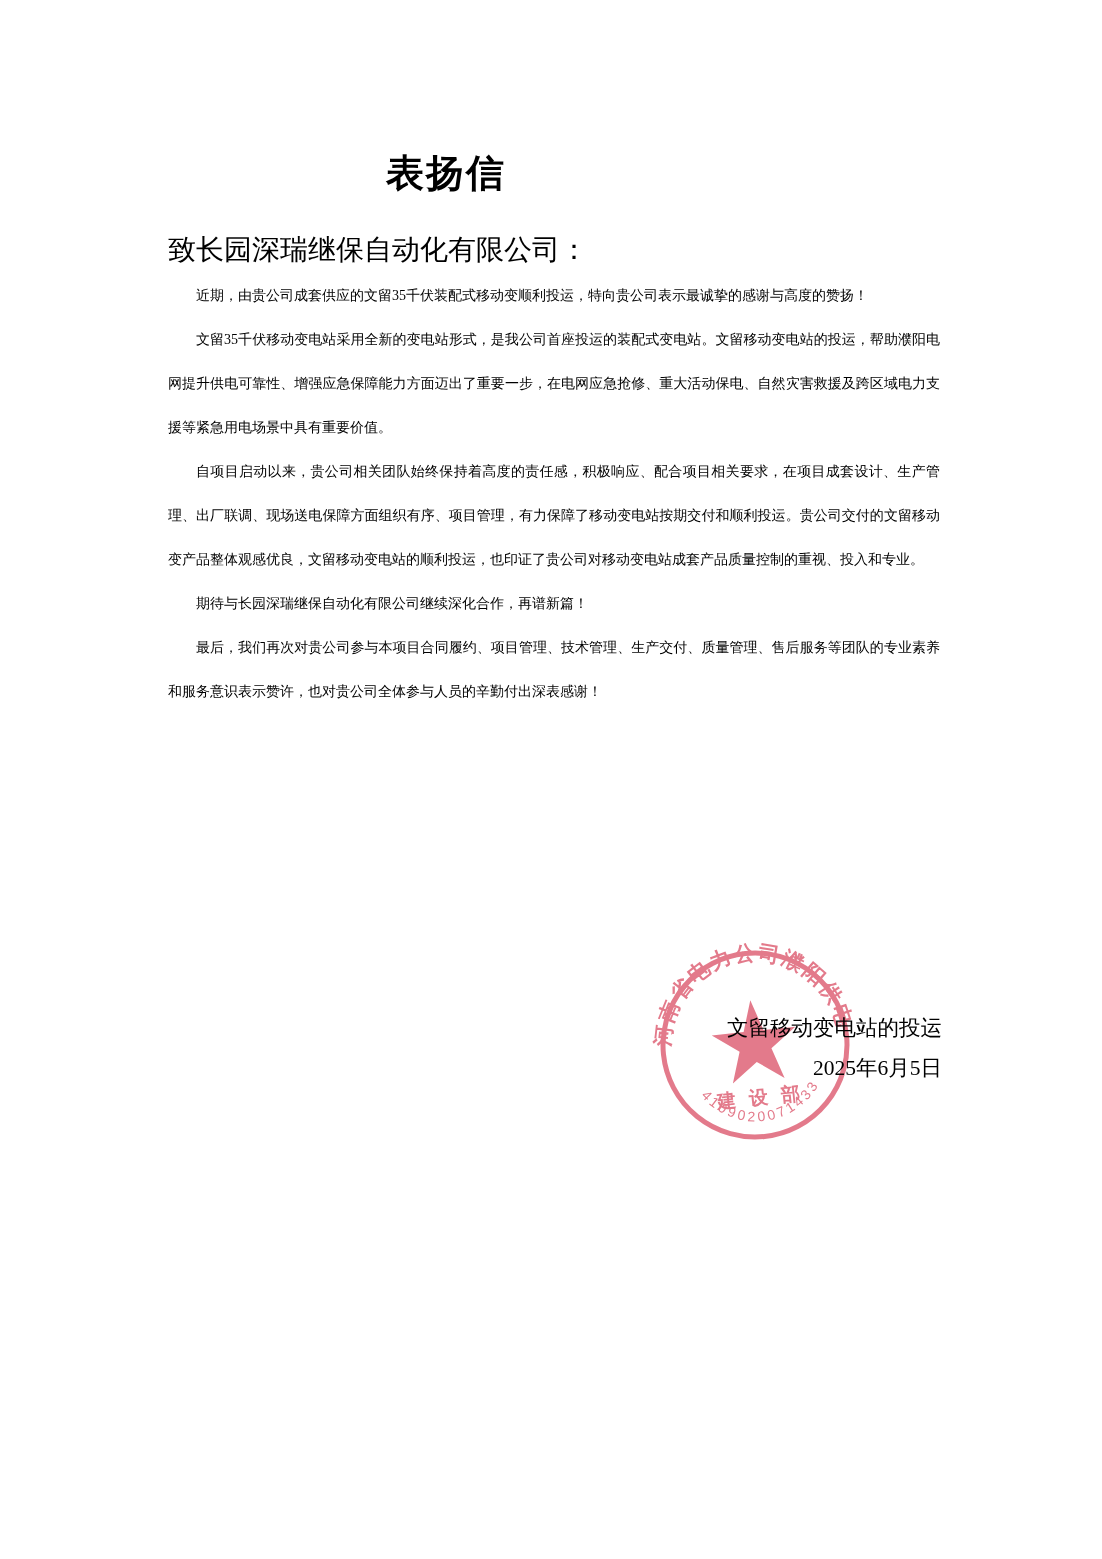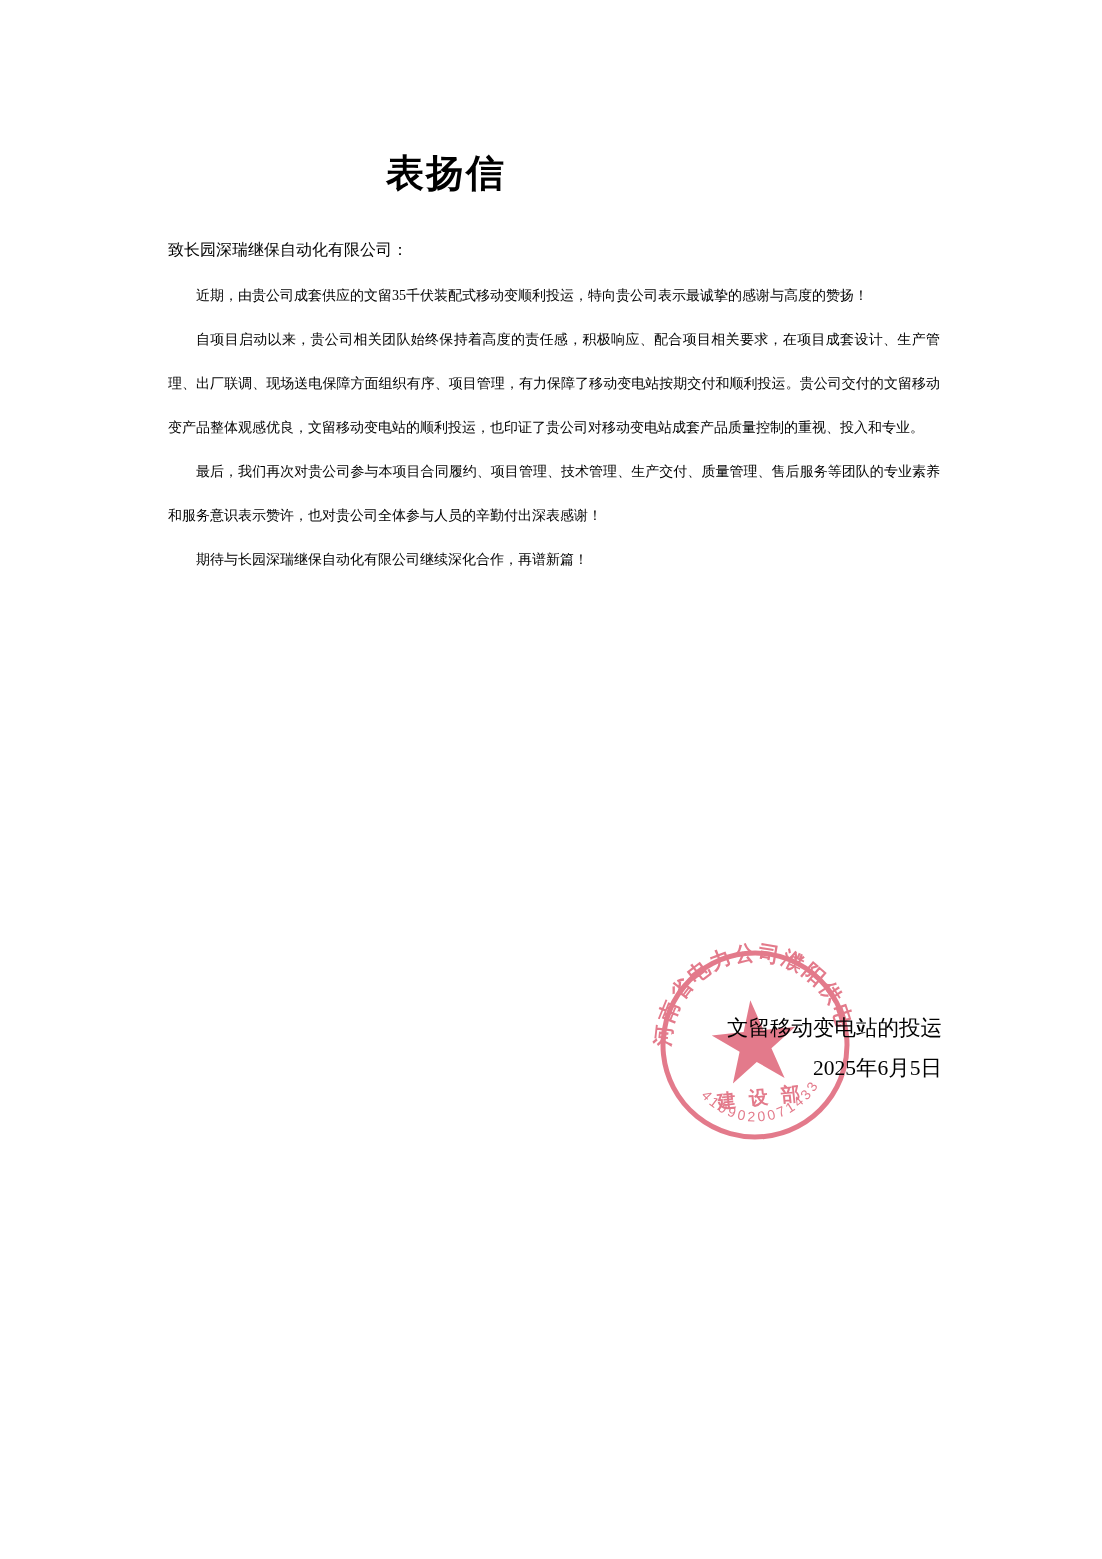--- a/index.html
+++ b/index.html
@@ -33,21 +33,21 @@
     letter-spacing: 2px;
     font-family: "Liberation Sans", "DejaVu Sans", sans-serif;
   }
   .body-block {
     position: absolute;
     left: 168px;
     top: 228px;
     width: 772px;
   }
   .salutation {
-    font-size: 16px;
+    font-size: 28px;
     line-height: 44px;
     margin: 0 0 2px 0;
     text-align: justify;
     text-justify: inter-ideograph;
   }
   .para {
     font-size: 14px;
     line-height: 44px;
     margin: 0;
     text-indent: 2em;
@@ -79,23 +79,24 @@
 </head>
 <body>
 
 <div class="page">
 
   <div class="doc-title">表扬信</div>
 
   <div class="body-block">
     <p class="salutation">致长园深瑞继保自动化有限公司：</p>
     <p class="para">近期，由贵公司成套供应的文留35千伏装配式移动变顺利投运，特向贵公司表示最诚挚的感谢与高度的赞扬！</p>
+    <p class="para">文留35千伏移动变电站采用全新的变电站形式，是我公司首座投运的装配式变电站。文留移动变电站的投运，帮助濮阳电网提升供电可靠性、增强应急保障能力方面迈出了重要一步，在电网应急抢修、重大活动保电、自然灾害救援及跨区域电力支援等紧急用电场景中具有重要价值。</p>
     <p class="para">自项目启动以来，贵公司相关团队始终保持着高度的责任感，积极响应、配合项目相关要求，在项目成套设计、生产管理、出厂联调、现场送电保障方面组织有序、项目管理，有力保障了移动变电站按期交付和顺利投运。贵公司交付的文留移动变产品整体观感优良，文留移动变电站的顺利投运，也印证了贵公司对移动变电站成套产品质量控制的重视、投入和专业。</p>
+    <p class="para">期待与长园深瑞继保自动化有限公司继续深化合作，再谱新篇！</p>
     <p class="para">最后，我们再次对贵公司参与本项目合同履约、项目管理、技术管理、生产交付、质量管理、售后服务等团队的专业素养和服务意识表示赞许，也对贵公司全体参与人员的辛勤付出深表感谢！</p>
-    <p class="para">期待与长园深瑞继保自动化有限公司继续深化合作，再谱新篇！</p>
   </div>
 
   <div class="stamp">
     <svg width="215" height="215" viewBox="0 0 215 215" xmlns="http://www.w3.org/2000/svg">
       <defs>
         <path id="arcpath" d="M 22,107 A 85,85 0 0 1 192,107" fill="none"></path>
         <path id="arcpath2" d="M 36,120 A 72,72 0 0 0 179,120" fill="none"></path>
       </defs>
       <g opacity="0.72" transform="rotate(-6 107 107)">
         <circle cx="107" cy="107" r="92" fill="none" stroke="#d9485f" stroke-width="5"></circle>

